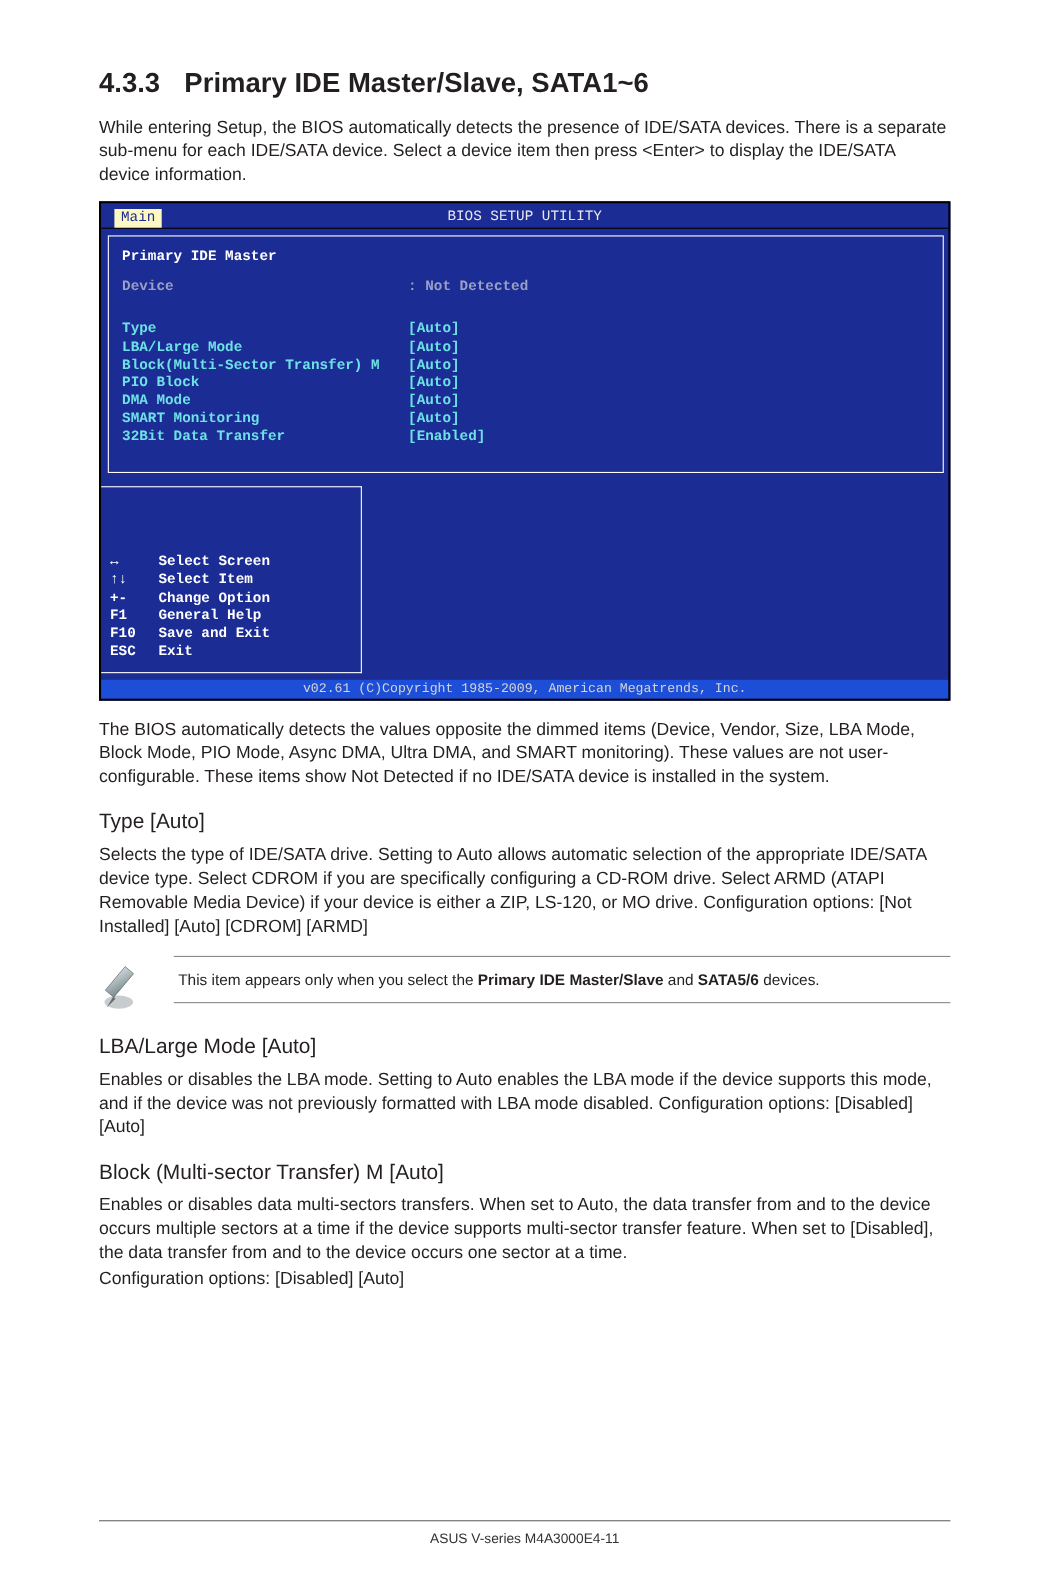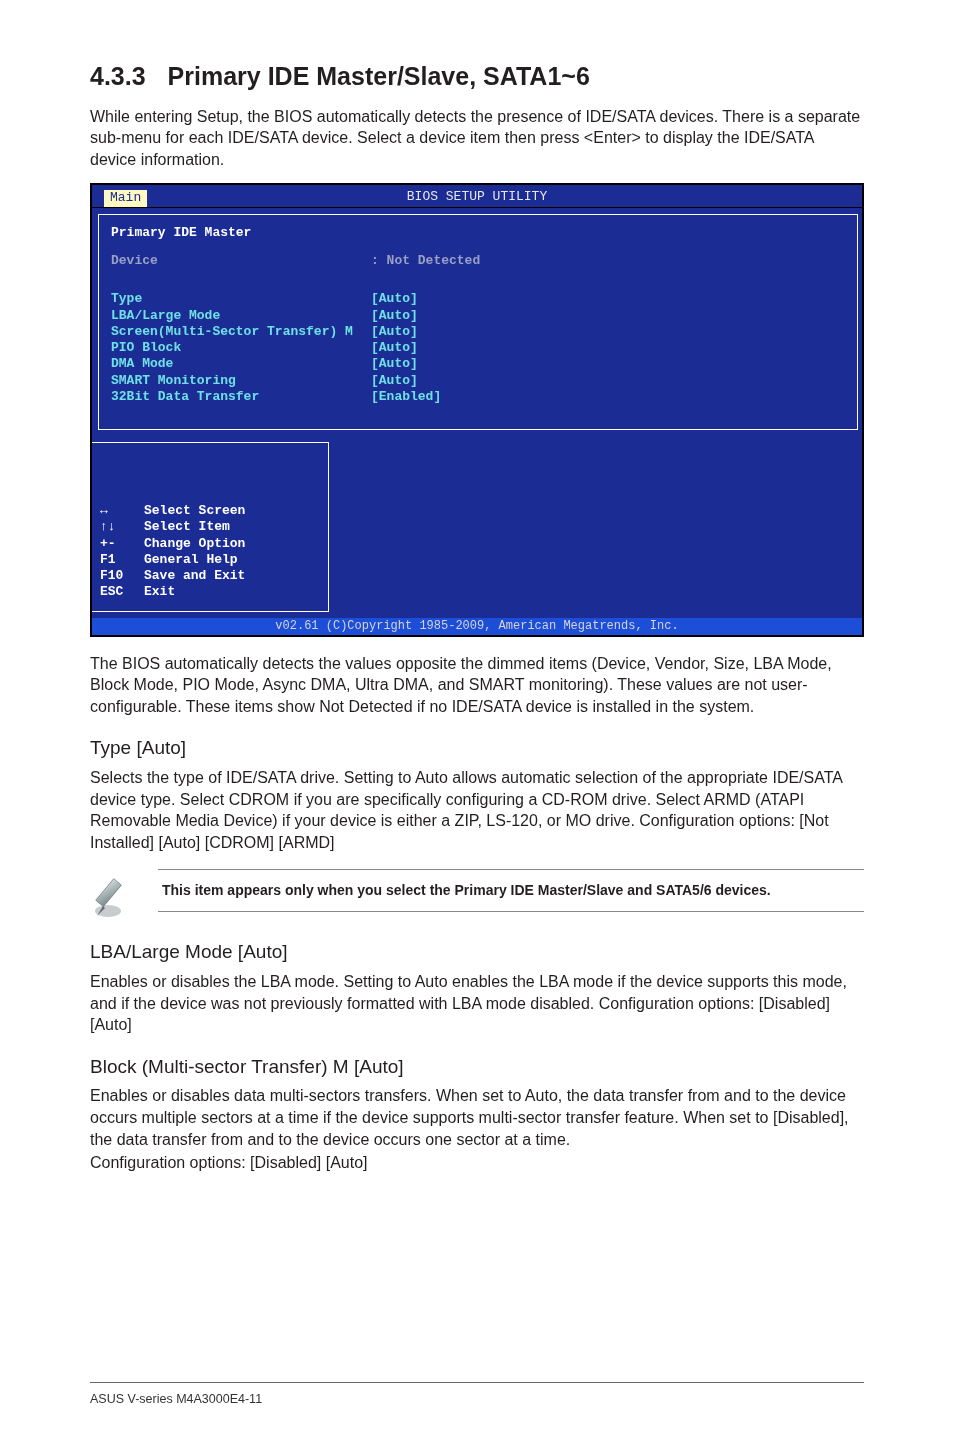--- a/index.html
+++ b/index.html
@@ -97,42 +97,41 @@
     font-size: 12px;
     padding: 1px 0;
   }
 
   
   .note {
     display: flex;
     align-items: flex-start;
     gap: 22px;
     margin: 16px 0 12px 0;
-    font-weight: bold;
   }
   .note .text {
     flex: 1;
     font-size: 14px;
     border-top: 1px solid #888;
     border-bottom: 1px solid #888;
     padding: 10px 4px;
     line-height: 1.45;
   }
   .note-icon {
     width: 46px; height: 46px;
     display: flex; align-items: center; justify-content: center;
     margin-top: 6px;
   }
 
   .footer-bar {
     border-top: 1px solid #666;
     margin-top: 24px;
     padding-top: 8px;
     display: flex;
-    justify-content: flex-start;
+    justify-content: center;
     font-size: 12.5px;
     color: #333;
   }
 </style>
 </head>
 <body>
 
 <div class="page">
 <div class="content">
 
@@ -161,21 +160,21 @@
         <div id="bios-rows">
               <div class="row cyan">
                 <span class="label">Type</span>
                 <span class="val">[Auto]</span>
               </div>
               <div class="row cyan">
                 <span class="label">LBA/Large Mode</span>
                 <span class="val">[Auto]</span>
               </div>
               <div class="row cyan">
-                <span class="label">Screen(Multi-Sector Transfer) M</span>
+                <span class="label">Block(Multi-Sector Transfer) M</span>
                 <span class="val">[Auto]</span>
               </div>
               <div class="row cyan">
                 <span class="label">PIO Block</span>
                 <span class="val">[Auto]</span>
               </div>
               <div class="row cyan">
                 <span class="label">DMA Mode</span>
                 <span class="val">[Auto]</span>
               </div>

